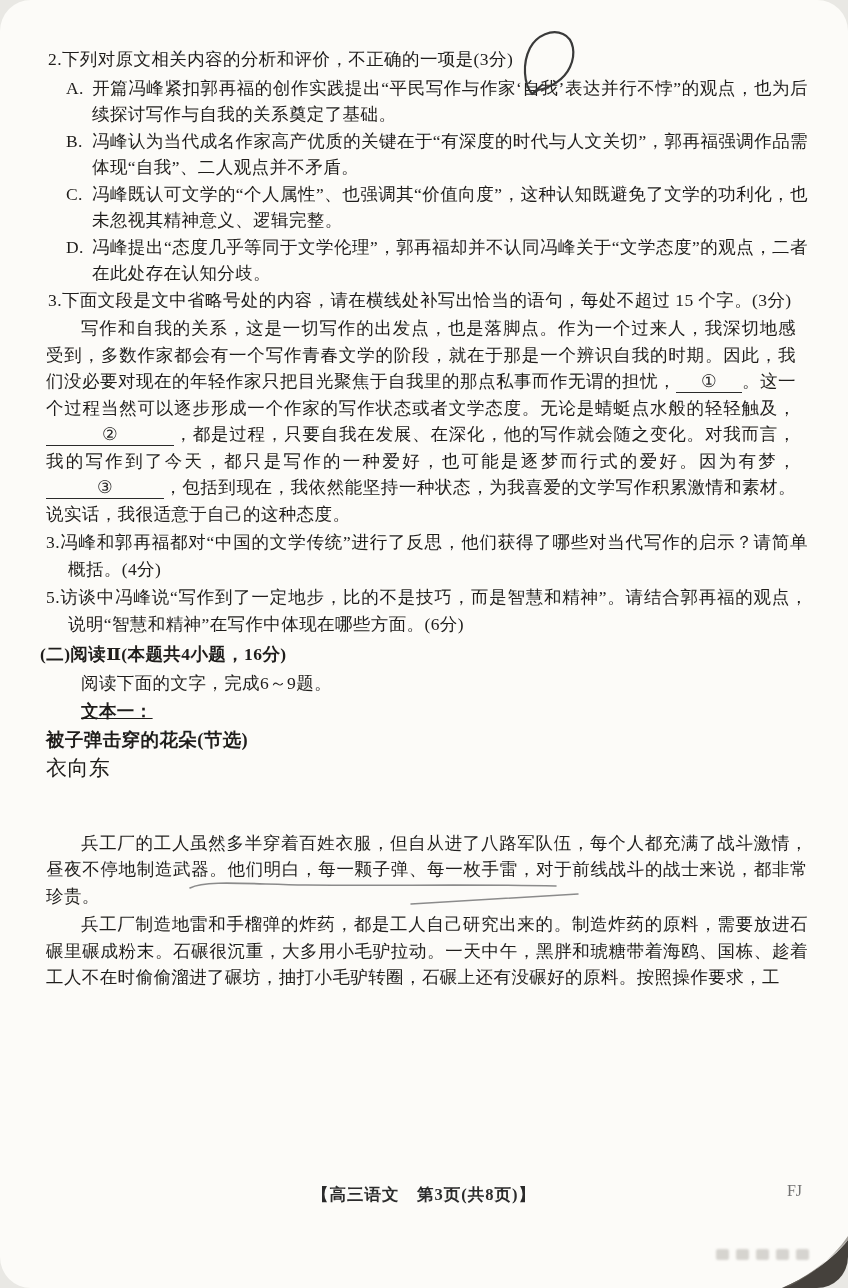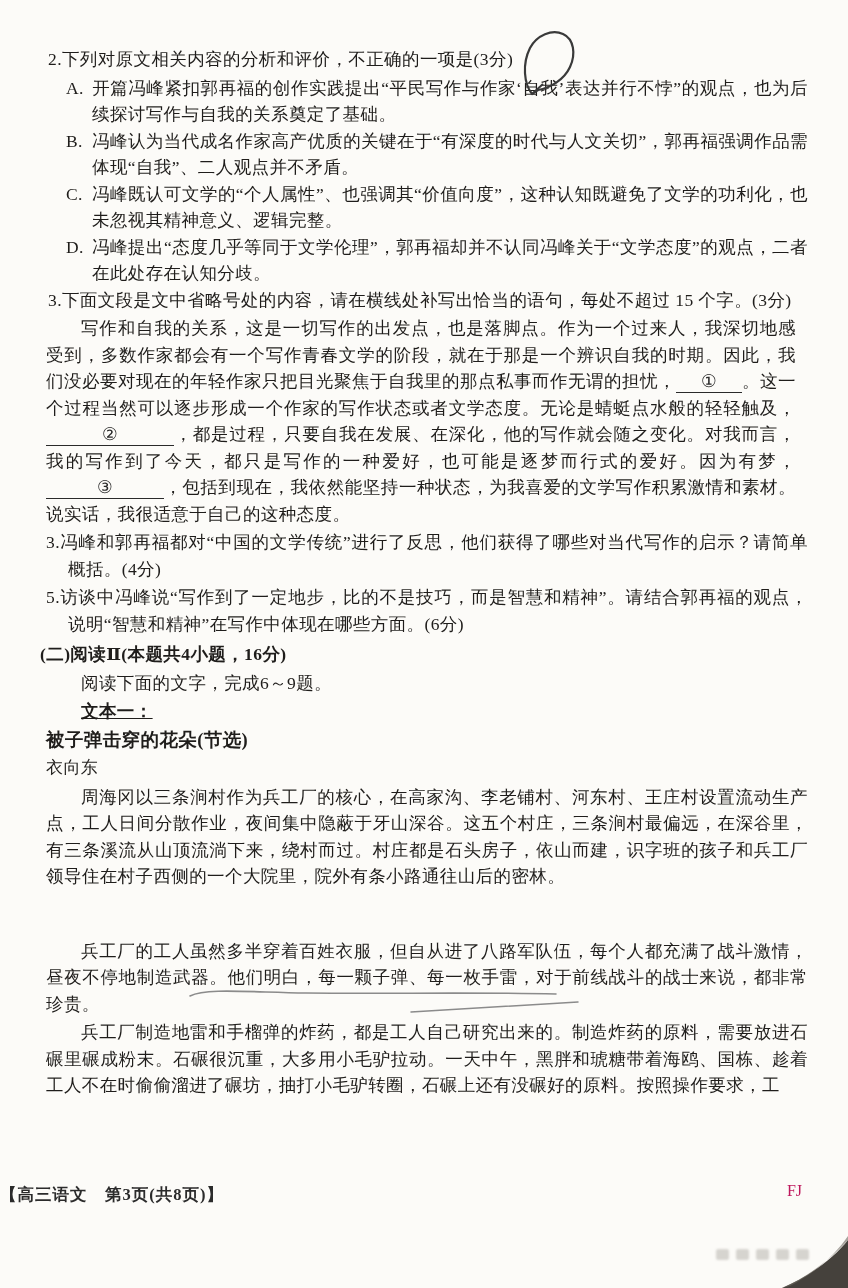--- a/index.html
+++ b/index.html
@@ -9,20 +9,21 @@
     background:#fcfbf8;
     overflow:hidden;
     font-family:"Liberation Serif","DejaVu Serif",serif;
     color:#1f1d1b;
     box-sizing:border-box;
     padding:46px 40px 0 46px;
     font-size:17.5px;
     line-height:26.5px;
     letter-spacing:0.4px;
     text-align:justify;
+    border-radius:31px;
   }
   .q-stem{margin:0 0 2px 2px;}
   .option{margin:0 0 0 20px;padding-left:26px;text-indent:-26px;}
   .option .opt-label{display:inline-block;width:26px;text-indent:0;}
   .passage{margin:2px 12px 2px 0;text-indent:2em;}
   .blank{
     display:inline-block;
     border-bottom:1.6px solid #2a2a2a;
     text-align:center;
     text-indent:0;
@@ -32,31 +33,31 @@
   }
   .blank.b1{min-width:66px;}
   .blank.b2{min-width:128px;}
   .blank.b3{min-width:118px;}
   .q-wrap{margin:2px 0 2px 0;padding-left:22px;text-indent:-22px;}
   .sec-heading{font-weight:bold;margin:4px 0 2px -6px;}
   .instruction{text-indent:2em;margin:2px 0;}
   .text-label{font-weight:bold;text-indent:2em;margin:2px 0;text-decoration:underline;}
   .center-line{margin:2px 0;}
   .story-title{font-weight:bold;font-size:18.5px;}
-  .author{font-size:17px;}
+  .author{font-size:21px;}
   .para{margin:2px 0;text-indent:2em;}
   .para-rel{position:relative;margin-top:48px;}
   .footer{
     position:absolute;left:0;top:1182px;width:848px;
-    font-size:16.5px;font-weight:600;color:#2b2b2b;
+    text-align:center;font-size:16.5px;font-weight:600;color:#2b2b2b;
     letter-spacing:1px;
   }
   .footer .fj{
     position:absolute;right:46px;top:-4px;
-    font-weight:400;font-size:16px;letter-spacing:0;color:#be185d;
+    font-weight:400;font-size:16px;letter-spacing:0;color:#737373;
   }
   .doodle-svg{position:absolute;left:516px;top:26px;pointer-events:none;}
   .pencil-svg{position:absolute;left:140px;top:44px;pointer-events:none;}
   .watermark{
     position:absolute;left:716px;top:1249px;width:96px;height:14px;
     display:flex;gap:7px;opacity:0.38;filter:blur(1px);
   }
   .watermark i{flex:0 0 13px;height:11px;background:#9a968f;border-radius:2px;}
   .corner-shadow{position:absolute;right:0;bottom:0;pointer-events:none;}
 </style>
@@ -94,21 +95,20 @@
   <p class="q-wrap">3.冯峰和郭再福都对“中国的文学传统”进行了反思，他们获得了哪些对当代写作的启示？请简单概括。(4分)</p>
   <p class="q-wrap">5.访谈中冯峰说“写作到了一定地步，比的不是技巧，而是智慧和精神”。请结合郭再福的观点，说明“智慧和精神”在写作中体现在哪些方面。(6分)</p>
 
   <div>
     <p class="sec-heading">(二)阅读Ⅱ(本题共4小题，16分)</p>
     <p class="instruction">阅读下面的文字，完成6～9题。</p>
     <p class="text-label">文本一：</p>
     <p class="center-line story-title">被子弹击穿的花朵(节选)</p>
     <p class="center-line author">衣向东</p>
 
-    <p class="para">周海冈以三条涧村作为兵工厂的核心，在高家沟、李老铺村、河东村、王庄村设置流动生产点，工人日间分散作业，夜间集中隐蔽于牙山深谷。这五个村庄，三条涧村最偏远，在深谷里，有三条溪流从山顶流淌下来，绕村而过。村庄都是石头房子，依山而建，识字班的孩子和兵工厂领导住在村子西侧的一个大院里，院外有条小路通往山后的密林。</p>
 
     <div class="para-rel">
       <p class="para">兵工厂的工人虽然多半穿着百姓衣服，但自从进了八路军队伍，每个人都充满了战斗激情，昼夜不停地制造武器。他们明白，每一颗子弹、每一枚手雷，对于前线战斗的战士来说，都非常珍贵。</p>
 
       <svg class="pencil-svg" width="460" height="46" viewBox="0 0 460 46">
         <path d="M4,14 C20,6 60,10 120,11 C200,12 290,10 370,12" fill="none" stroke="#8b8b8b" stroke-width="1.6" stroke-linecap="round"></path>
         <path d="M225,30 L392,20" fill="none" stroke="#8b8b8b" stroke-width="1.5" stroke-linecap="round"></path>
       </svg>
     </div>
 

